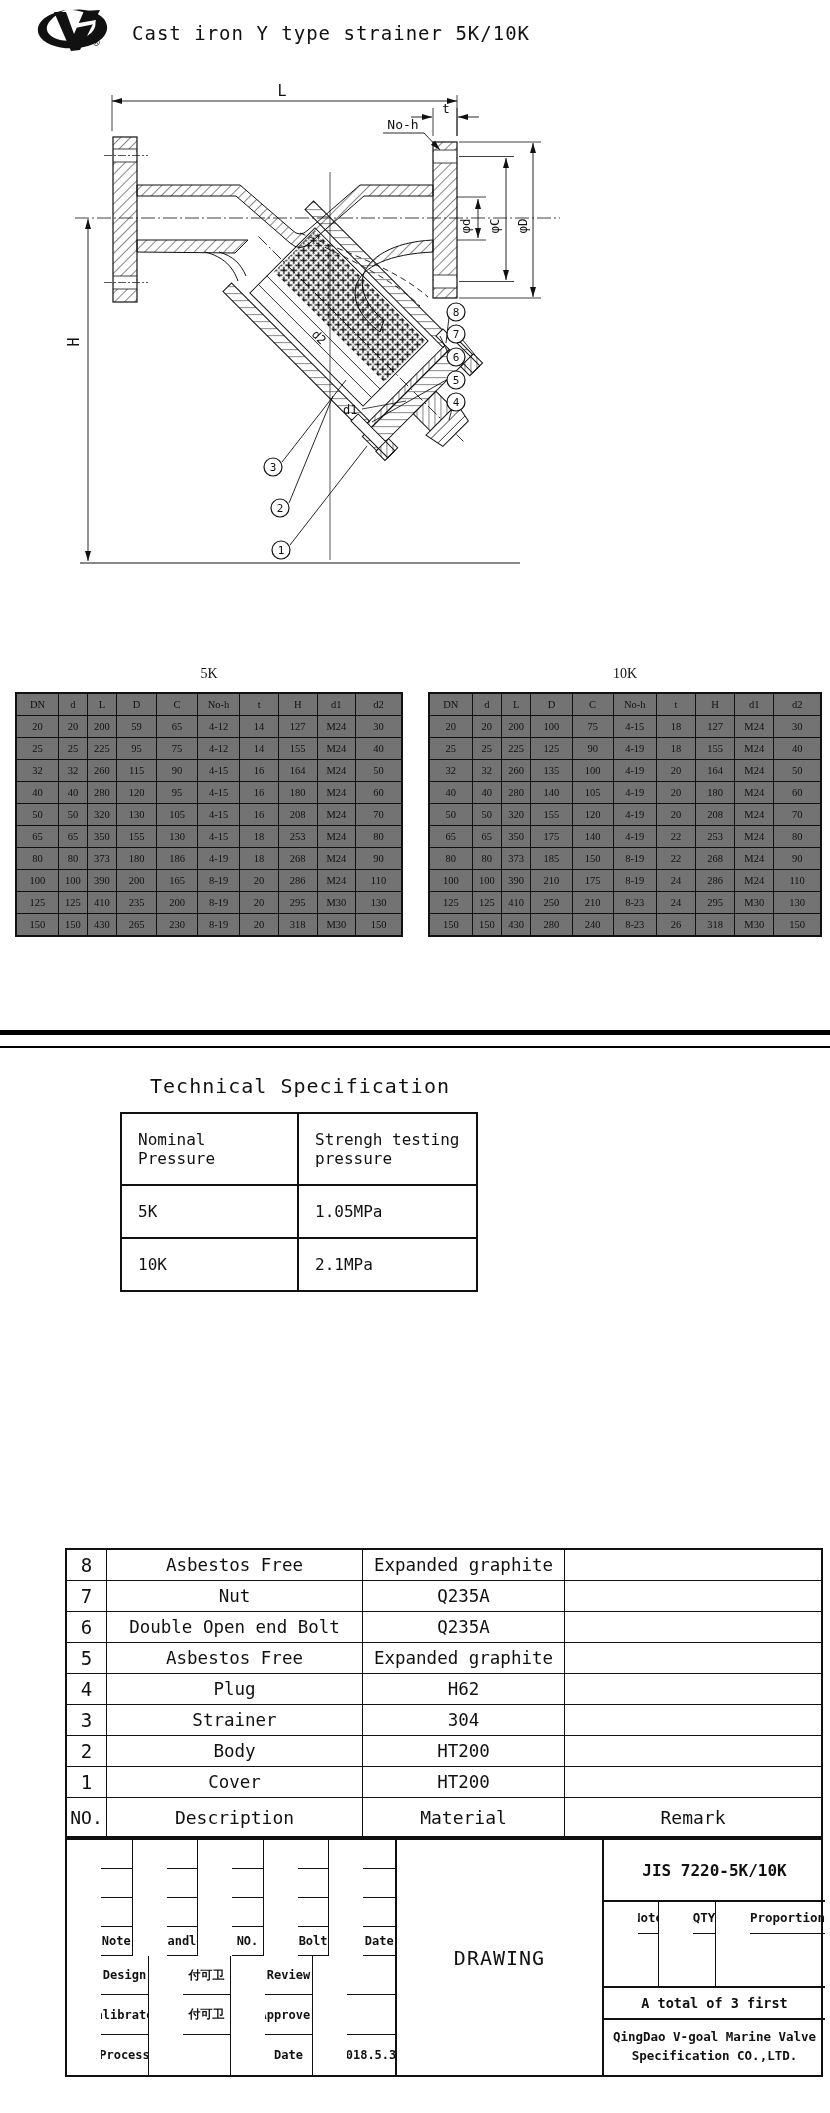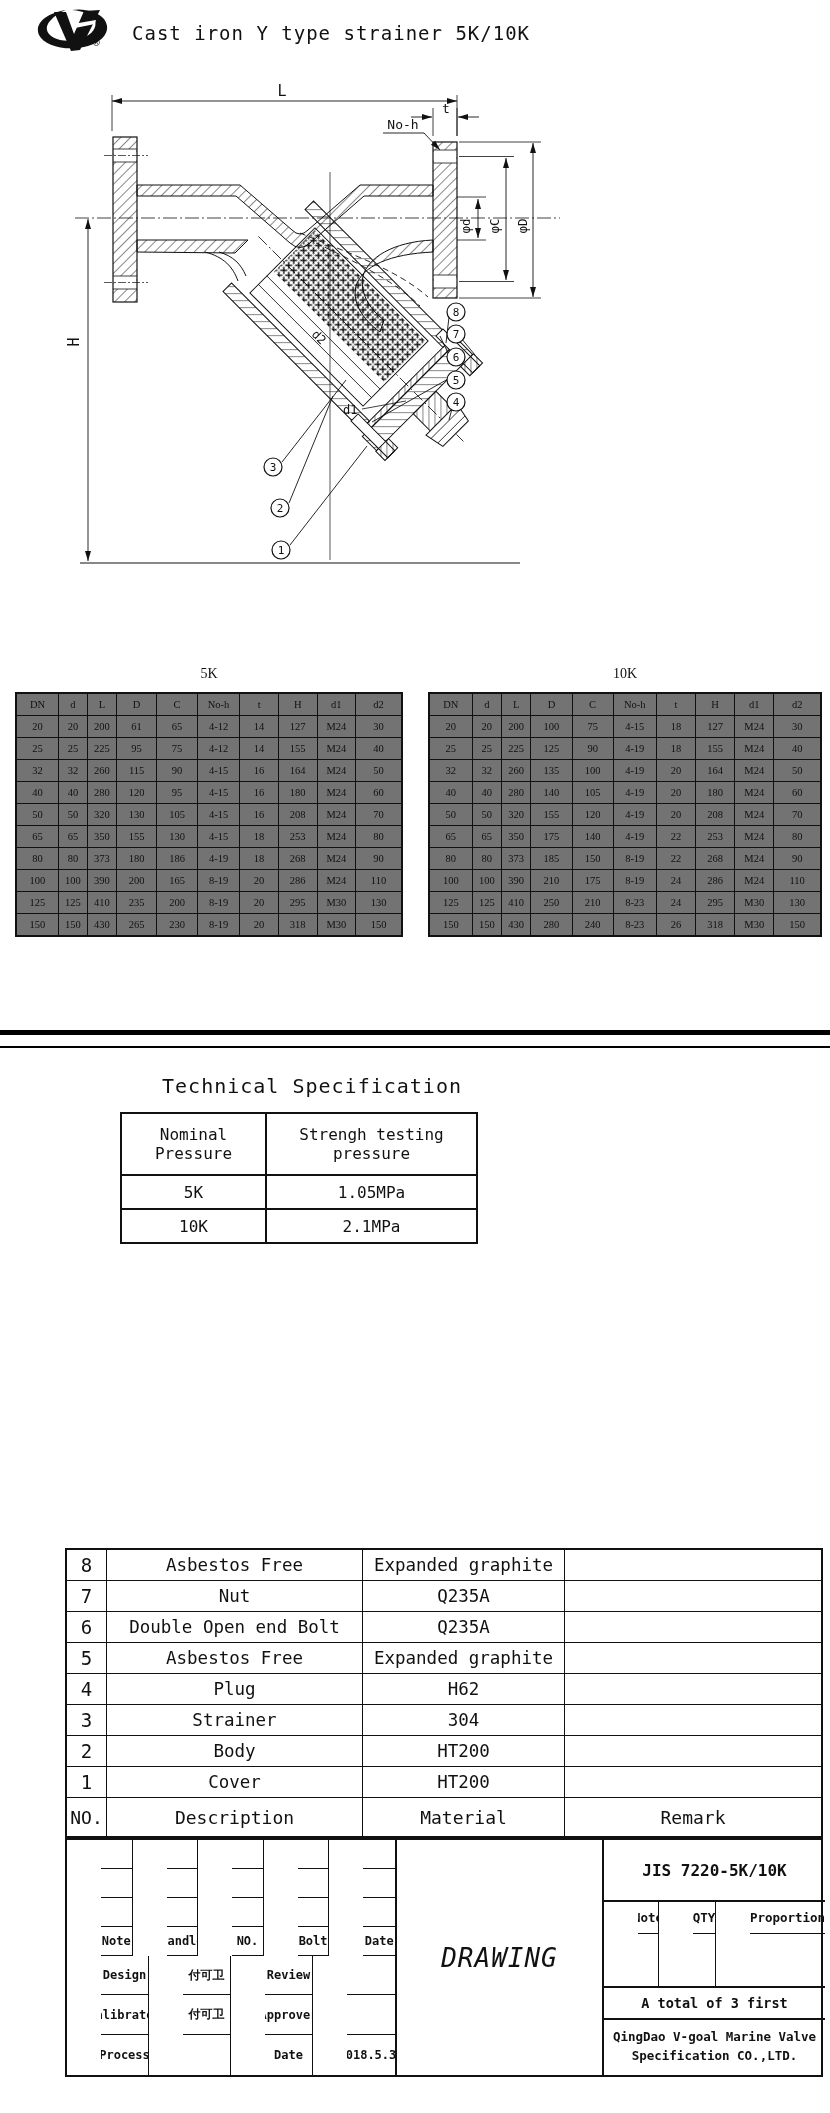--- a/index.html
+++ b/index.html
@@ -11,43 +11,43 @@
   .reg{position:absolute;left:93px;top:36px;font-size:11px;}
   
   .size-title{position:absolute;font-family:"Liberation Serif",serif;font-size:14px;text-align:center;}
   table.size{position:absolute;border-collapse:collapse;table-layout:fixed;background:#737373;}
   table.size th,table.size td{border:1px solid #111;font-family:"Liberation Serif",serif;
      font-size:10.5px;font-weight:normal;text-align:center;padding:0;height:21px;overflow:hidden;white-space:nowrap;}
   table.size{border:2px solid #111;}
   
   .divider{position:absolute;left:0;width:830px;background:#000;}
   
-  .spec-title{position:absolute;left:52px;top:1074px;width:520px;text-align:center;font-size:20px;letter-spacing:1px;}
+  .spec-title{position:absolute;left:40px;top:1074px;width:520px;text-align:center;font-size:20px;letter-spacing:1px;}
   table.spec{position:absolute;left:120px;top:1112px;width:358px;border-collapse:collapse;table-layout:fixed;}
-  table.spec td{border:2px solid #111;text-align:center;font-family:"DejaVu Sans Mono",monospace;font-size:16px;padding:0;}
+  table.spec td{border:2px solid #111;font-family:"DejaVu Sans Mono",monospace;font-size:16px;padding:16px;}
   
   .parts{position:absolute;left:65px;top:1548px;width:758px;height:290px;border:2px solid #111;
          display:grid;grid-template-columns:40px 256px 202px 1fr;grid-template-rows:repeat(8,31px) 1fr;box-sizing:border-box;}
   .pc{border-right:1.5px solid #111;border-bottom:1.5px solid #111;display:flex;align-items:center;justify-content:center;
       font-size:17.5px;white-space:nowrap;overflow:hidden;}
   .pc.c0{font-size:19px;}
   .pc.c3{border-right:none;}
   .pc.ph{border-bottom:none;font-size:18px;}
   
   .tblock{position:absolute;left:65px;top:1838px;width:758px;height:239px;border:2px solid #111;box-sizing:border-box;}
   .tb-left{position:absolute;left:0;top:0;width:328px;height:235px;border-right:2px solid #111;box-sizing:content-box;}
   .grid5{display:grid;grid-template-columns:repeat(5,1fr);grid-auto-rows:29px;width:328px;}
   .grid4{display:grid;grid-template-columns:repeat(4,1fr);grid-template-rows:39px 40px 40px;width:328px;}
   .gc{border-right:1.5px solid #111;border-bottom:1.5px solid #111;display:flex;align-items:center;justify-content:center;
       font-size:12px;font-weight:bold;white-space:nowrap;overflow:hidden;margin-left:34px;}
   .gc.last{border-right:none;}
   .gc.nb{border-bottom:none;}
   .gc.sig{font-family:"DejaVu Sans","Liberation Sans",sans-serif;font-weight:bold;font-size:12px;}
   .tb-center{position:absolute;left:330px;top:0;width:205px;height:235px;border-right:2px solid #111;
-      display:flex;align-items:center;justify-content:center;font-size:26px;letter-spacing:1px;font-style:italic;}
+      display:flex;align-items:center;justify-content:center;font-size:20px;letter-spacing:1px;}
   .tb-right{position:absolute;left:537px;top:0;width:221px;height:235px;}
   .tr-jis{height:62px;border-bottom:2px solid #111;display:flex;align-items:center;justify-content:center;
       font-size:16px;font-weight:bold;box-sizing:border-box;}
   .tr-hdr{height:32px;display:grid;grid-template-columns:55px 57px 1fr;box-sizing:border-box;}
   .tr-hdr .gc{border-bottom:1.5px solid #111;font-size:12.5px;}
   .tr-empty{height:52px;display:grid;grid-template-columns:55px 57px 1fr;}
   .tr-empty .gc{border-bottom:none;}
   .tr-total{height:34px;border-top:2px solid #111;border-bottom:2px solid #111;display:flex;align-items:center;justify-content:center;
       font-size:13.5px;font-weight:bold;box-sizing:border-box;}
   .tr-co{height:53px;display:flex;flex-direction:column;align-items:center;justify-content:center;
@@ -239,21 +239,21 @@
           <th>No-h</th>
           <th>t</th>
           <th>H</th>
           <th>d1</th>
           <th>d2</th>
         </tr>
         <tr>
           <td>20</td>
           <td>20</td>
           <td>200</td>
-          <td>61</td>
+          <td>59</td>
           <td>65</td>
           <td>4-12</td>
           <td>14</td>
           <td>127</td>
           <td>M24</td>
           <td>30</td>
         </tr>
         <tr>
           <td>25</td>
           <td>25</td>

